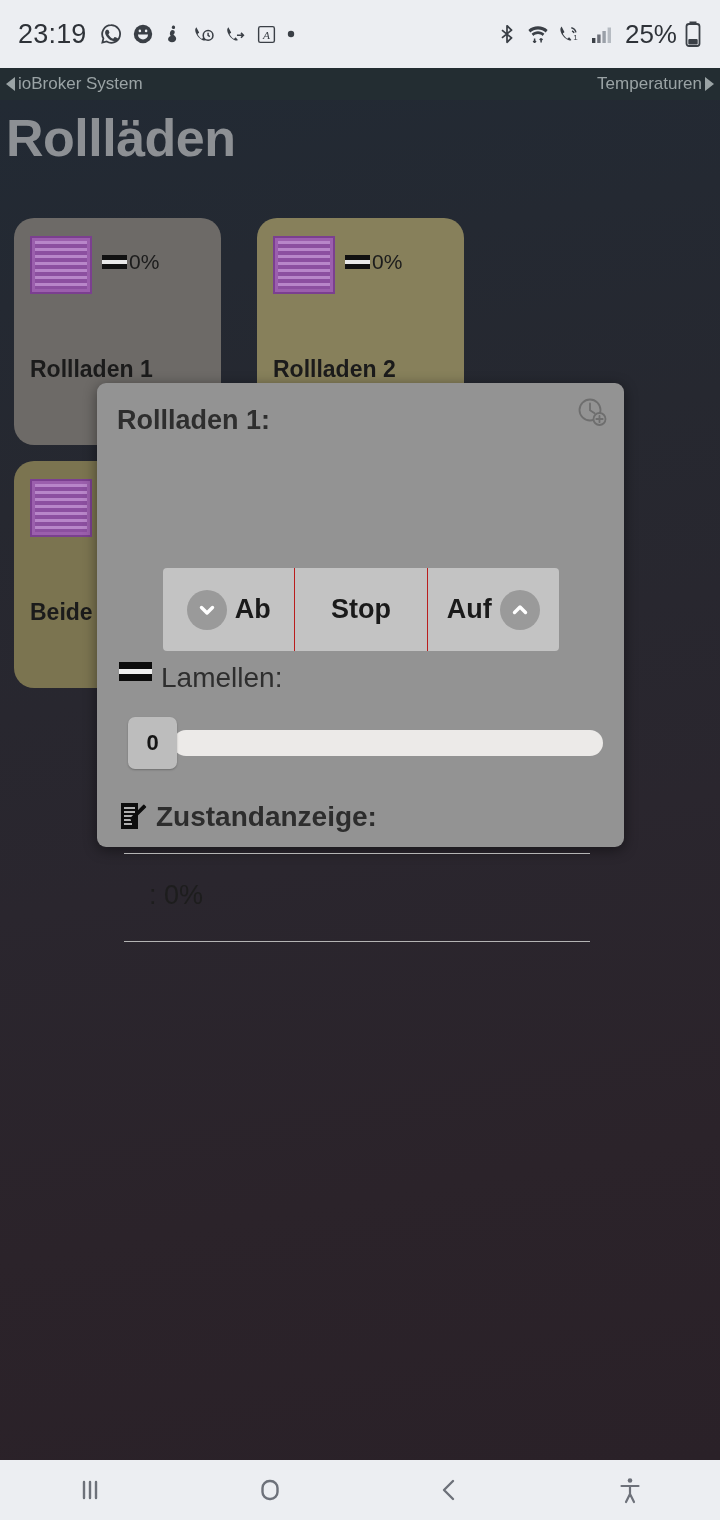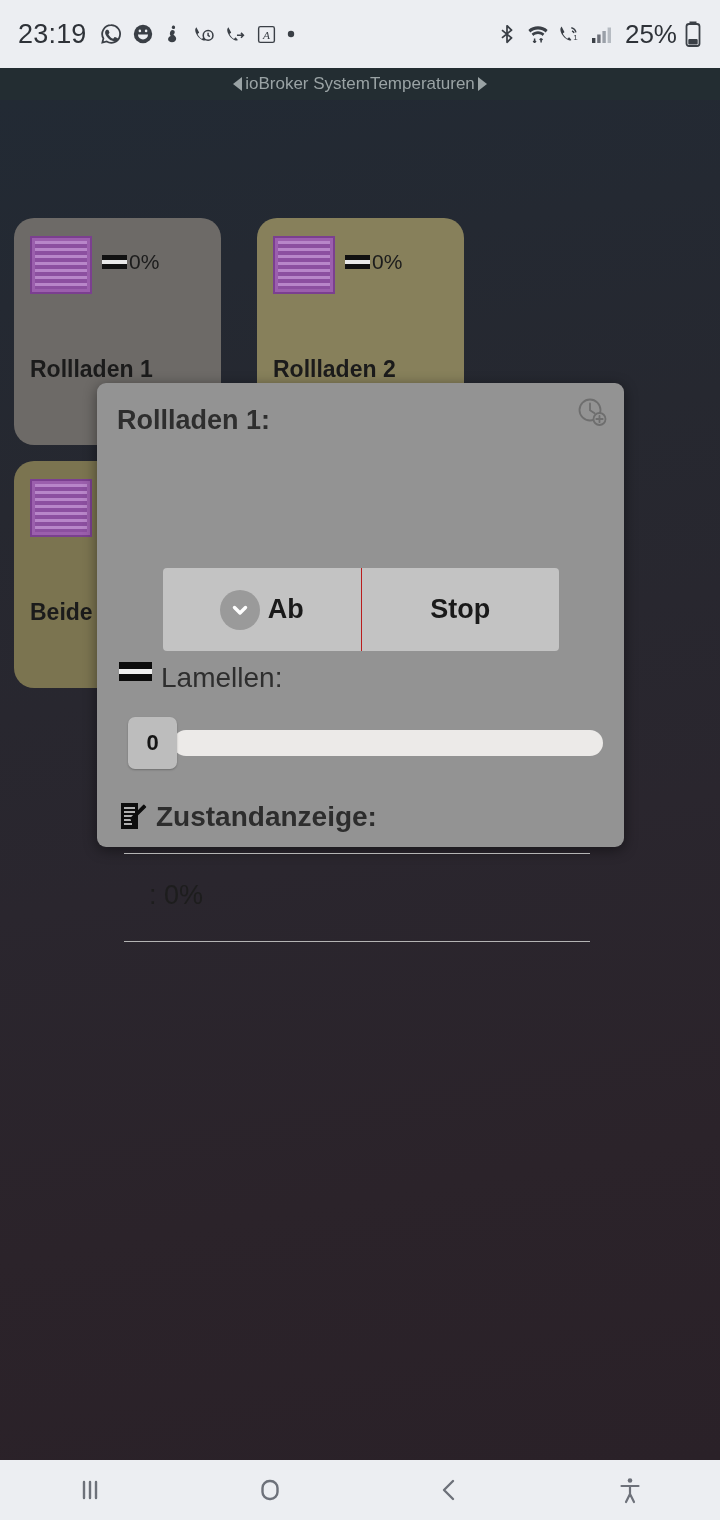--- a/index.html
+++ b/index.html
@@ -29,21 +29,21 @@
   .sb-spacer { flex: 1; }
   .sb-right-icons { display: flex; align-items: center; gap: 7px; }
   .sb-ico { display: inline-flex; align-items: center; justify-content: center; color:#3a3f46; }
   .sb-battery-text { font-size: 26px; color: #2e3238; margin-left: 4px; }
 
   
   .pagenav {
     position: absolute; top: 68px; left: 0;
     width: 720px; height: 32px;
     background: #232d32;
-    display: flex; align-items: center; justify-content: center;
+    display: flex; align-items: center; justify-content: space-between;
     padding: 0 6px;
     color: #9aa3a5;
     font-size: 17px;
   }
   .pagenav .nv { display: flex; align-items: center; gap: 3px; }
   .tri { width: 0; height: 0; }
   .tri-l { border-top: 7px solid transparent; border-bottom: 7px solid transparent; border-right: 9px solid #9aa3a5; }
   .tri-r { border-top: 7px solid transparent; border-bottom: 7px solid transparent; border-left: 9px solid #9aa3a5; }
 
   
@@ -297,20 +297,21 @@
     <span>ioBroker System</span>
   </div>
   <div class="nv">
     <span>Temperaturen</span>
     <span class="tri tri-r"></span>
   </div>
 </div>
 
 <div class="content">
 
+  <div class="page-title">Rollläden</div>
 
   <div class="tiles">
 
     <div class="tile t1">
       <div class="tile-top">
         <div class="blind-icon"></div>
         <div class="pct-wrap">
           <span class="bar-icon"></span>
           <span class="pct-text">0%</span>
         </div>
@@ -363,20 +364,28 @@
               <path d="M6.5 9.5 12 15l5.5-5.5" fill="none" stroke="#fff" stroke-width="3.4" stroke-linecap="round" stroke-linejoin="round"></path>
             </svg>
         </span>
         <span>Ab</span>
       </div>
 
       <div class="btn">
         <span>Stop</span>
       </div>
 
+      <div class="btn">
+        <span>Auf</span>
+        <span class="circ">
+          <svg width="24" height="24" viewBox="0 0 24 24">
+              <path d="M6.5 14.5 12 9l5.5 5.5" fill="none" stroke="#fff" stroke-width="3.4" stroke-linecap="round" stroke-linejoin="round"></path>
+            </svg>
+        </span>
+      </div>
 
     </div>
 
     <div class="row-head lam-head">
       <span class="bar-icon-lg"></span>
       <span class="lam-label">Lamellen:</span>
     </div>
 
     <div class="slider-row">
       <div class="slider-val">0</div>

